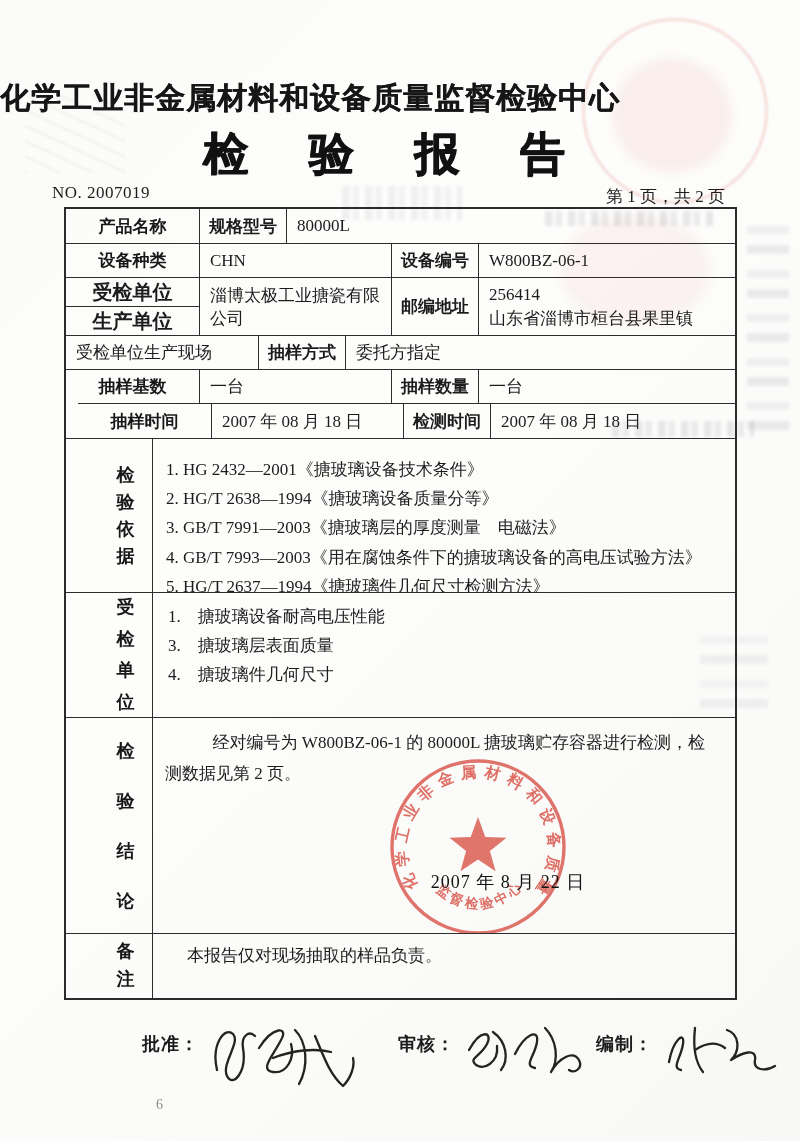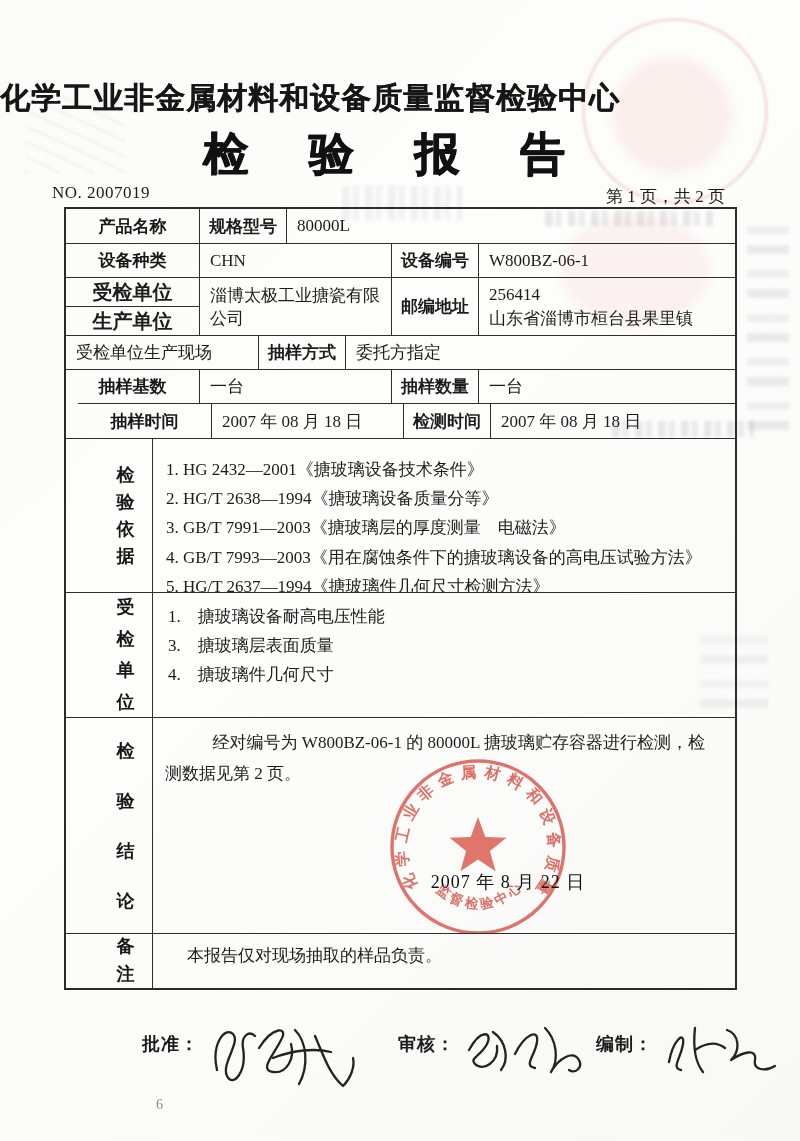--- a/index.html
+++ b/index.html
@@ -57,21 +57,21 @@
     flex:0 0 86px; display:flex; align-items:center; justify-content:center;
   }
   .sec-label .vtext {
     width:1.15em; word-break:break-all; text-align:center;
     font-family:"Liberation Sans", sans-serif; font-weight:700; font-size:18px; color:#181818;margin-left:33px;
   }
   .sec-content { flex:1 1 auto; position:relative; font-size:17px; }
   .sec-basis   { height:154px; }
   .sec-items   { height:125px; }
   .sec-concl   { height:216px; }
-  .sec-remark  { height:55px; }
+  .sec-remark  { height:65px; }
   .lh-basis  { line-height:1.5; }
   .lh-items  { line-height:1.75; }
   .lh-concl  { line-height:50px; }
   .lh-remark { line-height:1.55; }
   .std-list { list-style:none; padding:16px 6px 0 13px; line-height:1.72; }
   .item-list { list-style:none; padding:9px 6px 0 15px; line-height:1.72; }
   .concl-text { padding:9px 16px 0 12px; text-indent:2.8em; line-height:1.85; }
   .remark-text { padding:8px 16px 0 12px; text-indent:1.3em; line-height:1.6; }
   
   .seal-wrap { position:absolute; left:225px; top:34px; width:200px; height:200px; pointer-events:none; }

